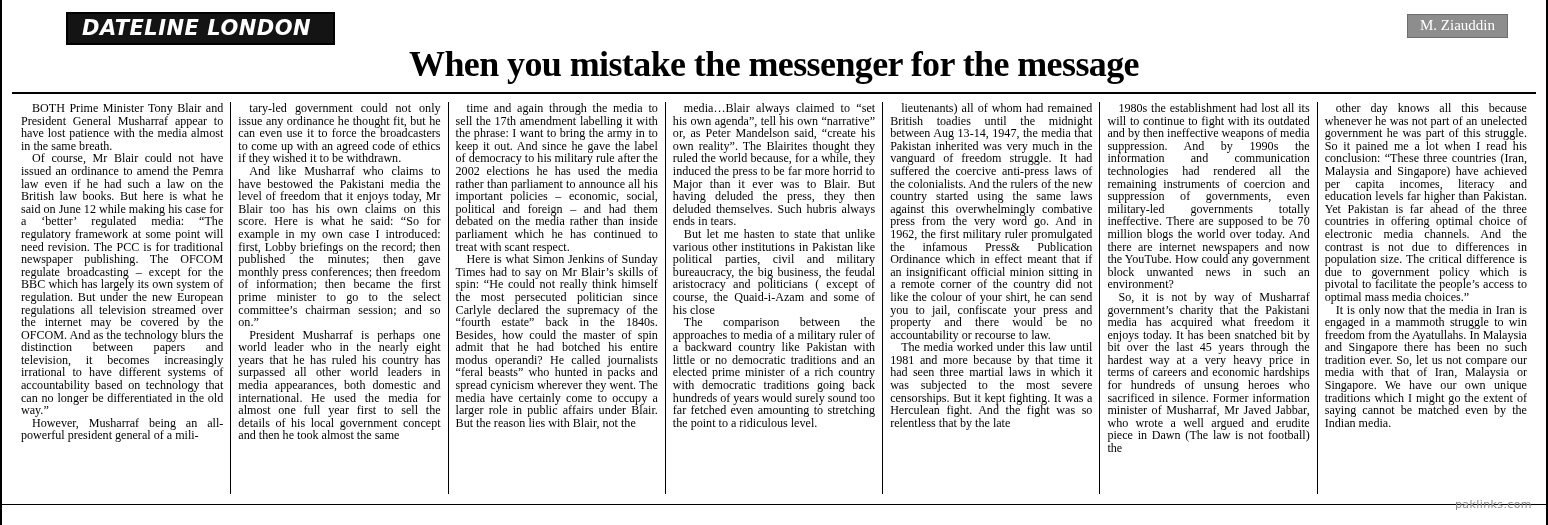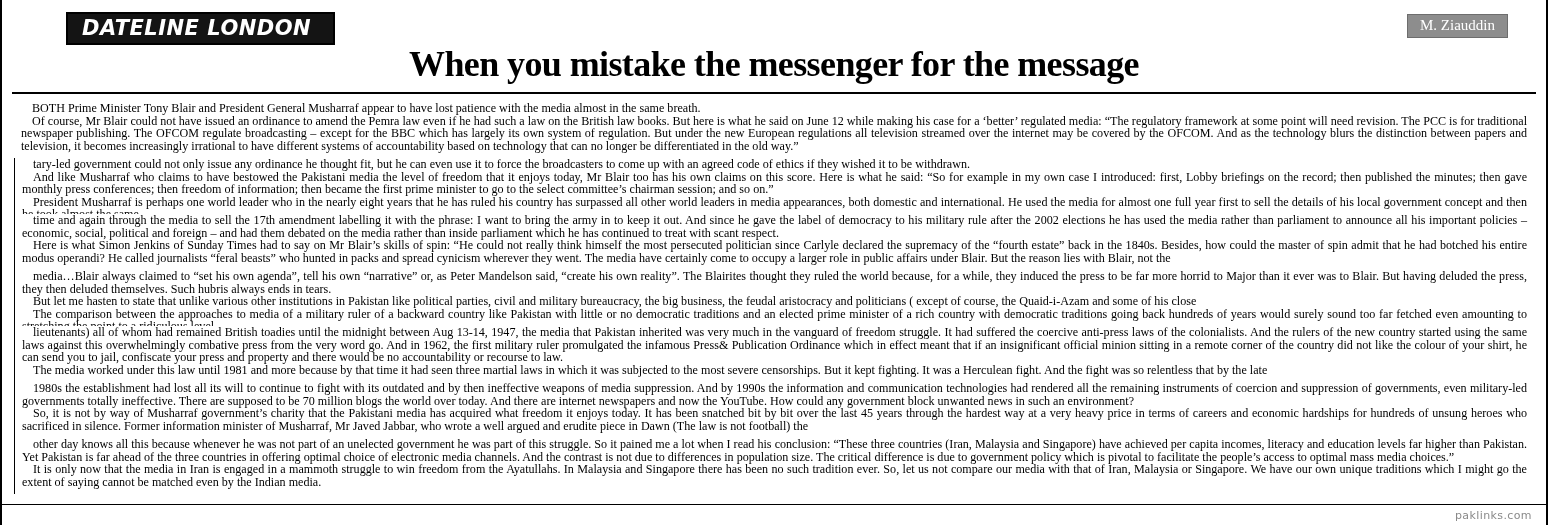--- a/index.html
+++ b/index.html
@@ -70,21 +70,20 @@
     height: 2px;
     background: #000;
     margin: 10px 10px 0 10px;
   }
   
   .columns {
     display: flex;
     padding: 8px 12px 0 12px;
     box-sizing: border-box;
     height: 400px;
-    flex-direction: column;
   }
   .col {
     flex: 1 1 0;
     padding: 0 7px;
     box-sizing: border-box;
     font-size: 12.1px;
     line-height: 12.6px;
     text-align: justify;
     text-justify: inter-word;
     hyphens: auto;
@@ -98,21 +97,21 @@
   .col p {
     margin: 0;
     text-indent: 11px;
   }
   .col p:first-child {
     text-indent: 11px;
   }
   
   .footer {
     position: absolute;
-    bottom: 3px;
+    bottom: 14px;
     right: 14px;
     font-family: "DejaVu Sans", sans-serif;
     font-size: 11px;
     color: #8a8a8a;
     letter-spacing: 0.4px;
   }
   .bottomrule {
     position: absolute;
     left: 0;
     right: 0;
@@ -132,20 +131,21 @@
   </div>
 
   <h1 class="headline">When you mistake the messenger for the message</h1>
 
   <div class="rule"></div>
 
   <div class="columns">
     <div class="col">
       <p>BOTH Prime Minister Tony Blair and President General Musharraf appear to have lost patience with the media almost in the same breath.</p>
       <p>Of course, Mr Blair could not have issued an ordinance to amend the Pemra law even if he had such a law on the British law books. But here is what he said on June 12 while making his case for a ‘better’ regulated media: “The regulatory framework at some point will need revision. The PCC is for traditional newspaper publishing. The OFCOM regulate broadcasting – except for the BBC which has largely its own system of regulation. But under the new European regulations all television streamed over the internet may be covered by the OFCOM. And as the technology blurs the distinction between papers and television, it becomes increasingly irrational to have different systems of accountability based on technology that can no longer be differentiated in the old way.”</p>
+      <p>However, Musharraf being an all-powerful president general of a mili-</p>
     </div>
     <div class="col">
       <p>tary-led government could not only issue any ordinance he thought fit, but he can even use it to force the broadcasters to come up with an agreed code of ethics if they wished it to be withdrawn.</p>
       <p>And like Musharraf who claims to have bestowed the Pakistani media the level of freedom that it enjoys today, Mr Blair too has his own claims on this score. Here is what he said: “So for example in my own case I introduced: first, Lobby briefings on the record; then published the minutes; then gave monthly press conferences; then freedom of information; then became the first prime minister to go to the select committee’s chairman session; and so on.”</p>
       <p>President Musharraf is perhaps one world leader who in the nearly eight years that he has ruled his country has surpassed all other world leaders in media appearances, both domestic and international. He used the media for almost one full year first to sell the details of his local government concept and then he took almost the same</p>
     </div>
     <div class="col">
       <p>time and again through the media to sell the 17th amendment labelling it with the phrase: I want to bring the army in to keep it out. And since he gave the label of democracy to his military rule after the 2002 elections he has used the media rather than parliament to announce all his important policies – economic, social, political and foreign – and had them debated on the media rather than inside parliament which he has continued to treat with scant respect.</p>
       <p>Here is what Simon Jenkins of Sunday Times had to say on Mr Blair’s skills of spin: “He could not really think himself the most persecuted politician since Carlyle declared the supremacy of the “fourth estate” back in the 1840s. Besides, how could the master of spin admit that he had botched his entire modus operandi? He called journalists “feral beasts” who hunted in packs and spread cynicism wherever they went. The media have certainly come to occupy a larger role in public affairs under Blair. But the reason lies with Blair, not the</p>
     </div>

